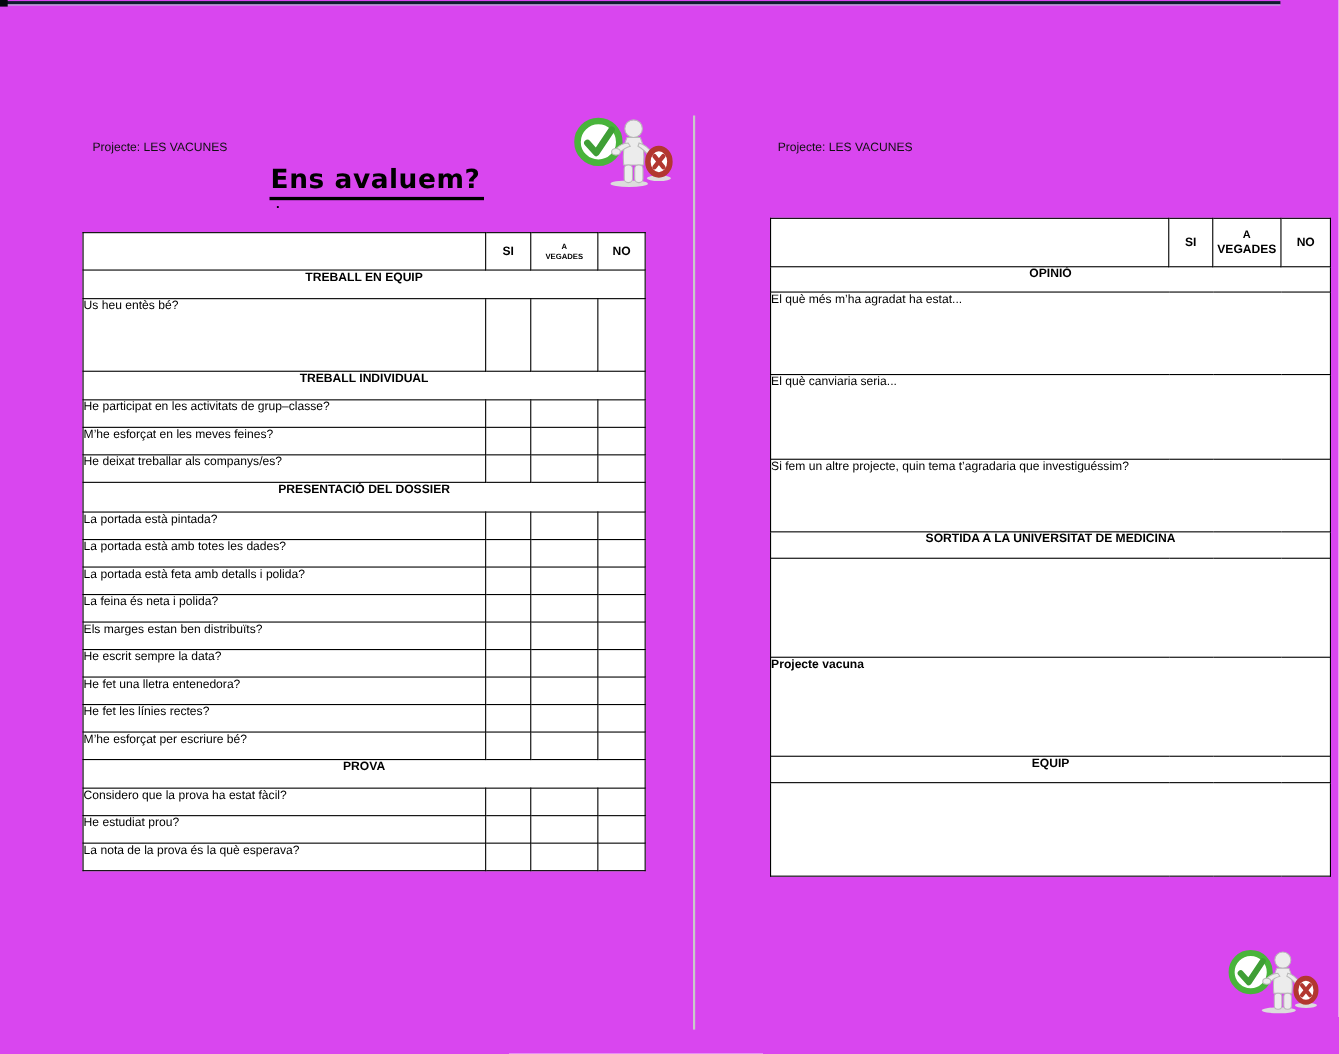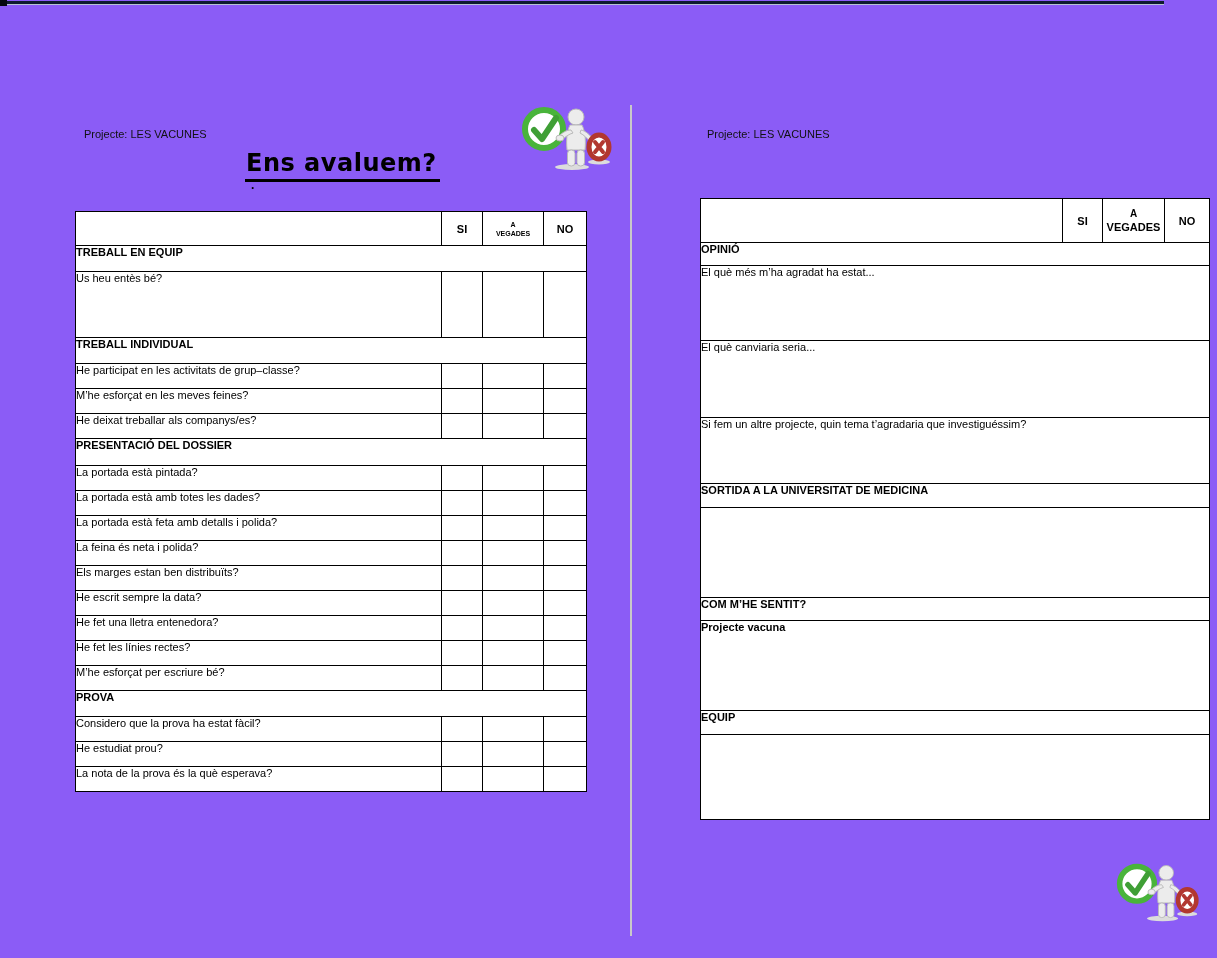--- a/index.html
+++ b/index.html
@@ -2,21 +2,21 @@
 <html><head>
 <meta charset="utf-8">
 <style>
   * { margin: 0; padding: 0; box-sizing: border-box; }
   html, body { background: #ffffff; }
   body { font-family: "Liberation Sans", sans-serif; color: #000; }
   .screen {
     position: relative;
     width: 1217px;
     height: 958px;
-    background: #8b5cf6;
+    background: #d946ef;
     overflow: hidden;
   }
 
   
   .top-bar { position: absolute; left: 0; top: 1px; width: 1164px; height: 3px; background: #0e1b2e; }
   .top-bar-under { position: absolute; left: 0; top: 4px; width: 1164px; height: 1px; background: #b8c2d2; }
   .top-corner { position: absolute; left: 0; top: 0; width: 7px; height: 6px; background: #05080f; }
 
   
   .page-divider { position: absolute; left: 630px; top: 105px; width: 2px; height: 831px; background: #c9c9c9; }
@@ -46,21 +46,21 @@
   table.form td { border: 1px solid #000; padding: 0; overflow: hidden; }
   table.left-form  { left: 75px;  top: 211px; width: 511px; }
   table.right-form { left: 700px; top: 198px; width: 509px; }
 
   td.q {
     vertical-align: top; text-align: left;
     font-size: 11px; line-height: 13px;
     padding: 4px 4px 0 6px;
   }
   td.sec {
-    vertical-align: top; text-align: left;
+    vertical-align: top; text-align: center;
     font-weight: bold; font-size: 11px;
     padding-top: 3px;
   }
   td.ans { background: #fff; }
   td.hdr { text-align: center; vertical-align: middle; font-weight: bold; font-size: 11px; }
   td.hdr .stack1 { display: block; font-size: 7px; line-height: 9px; }
   td.hdr .stack2 { display: block; font-size: 7px; line-height: 9px; }
   table.right-form td.hdr .stack1 { font-size: 10px; line-height: 13px; }
   table.right-form td.hdr .stack2 { font-size: 11px; line-height: 14px; }
   td.blank-head { border: 1px solid #000; }
@@ -265,23 +265,20 @@
     </tr>
     <tr class="h66">
       <td class="q" colspan="4">Si fem un altre projecte, quin tema t’agradaria que investiguéssim?</td>
     </tr>
     <tr class="h24">
       <td class="sec" colspan="4">SORTIDA A LA UNIVERSITAT DE MEDICINA</td>
     </tr>
     <tr class="h90">
       <td class="q" colspan="4"></td>
     </tr>
-    <tr class="h23">
-      <td class="sec" colspan="4">COM M’HE SENTIT?</td>
-    </tr>
     <tr class="h90">
       <td class="q bold-text" colspan="4">Projecte vacuna</td>
     </tr>
     <tr class="h24">
       <td class="sec" colspan="4">EQUIP</td>
     </tr>
     <tr class="h85">
       <td class="q" colspan="4"></td>
     </tr>
   </tbody>

